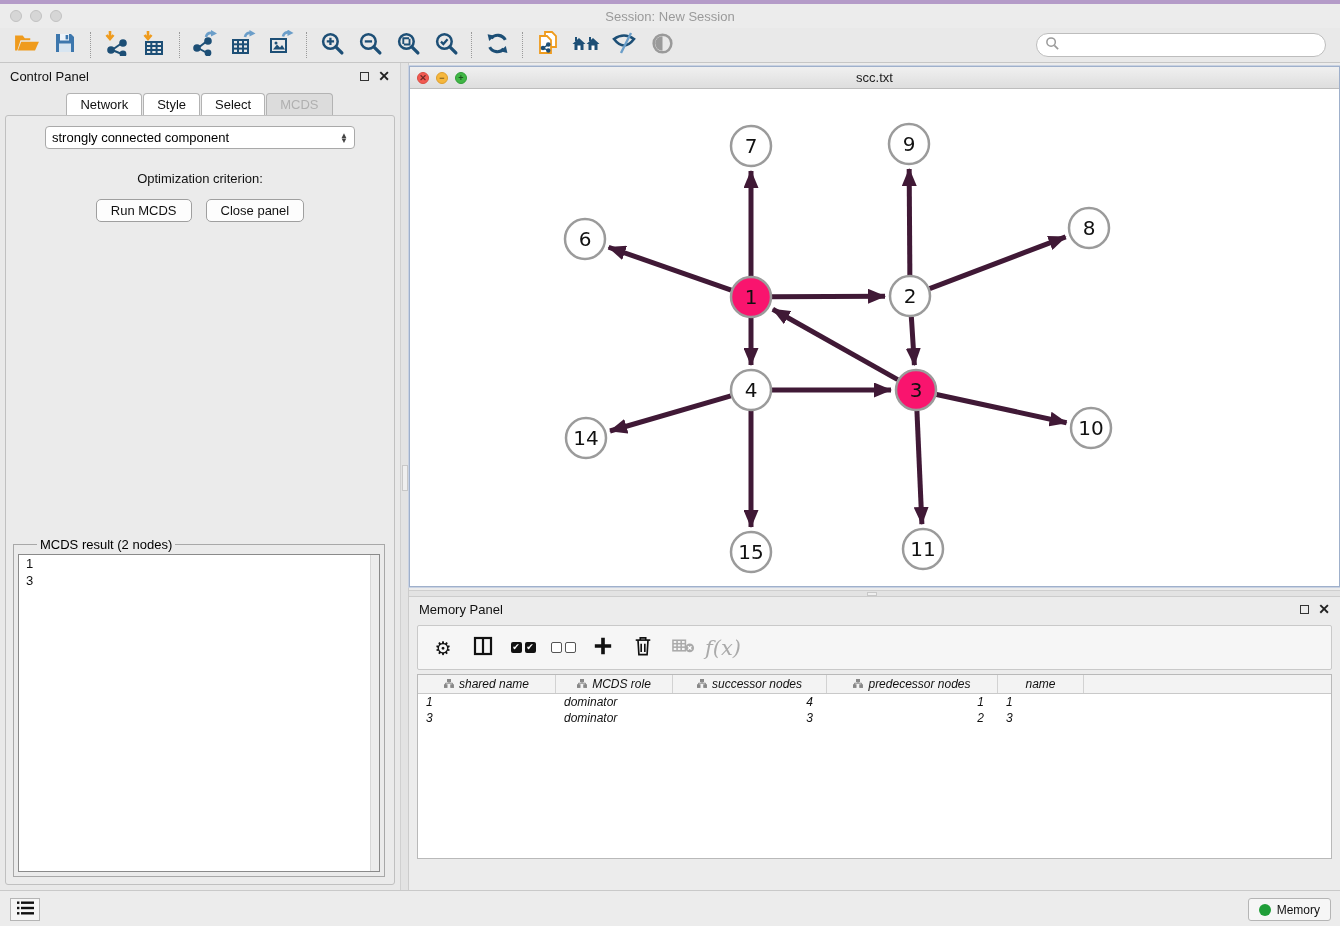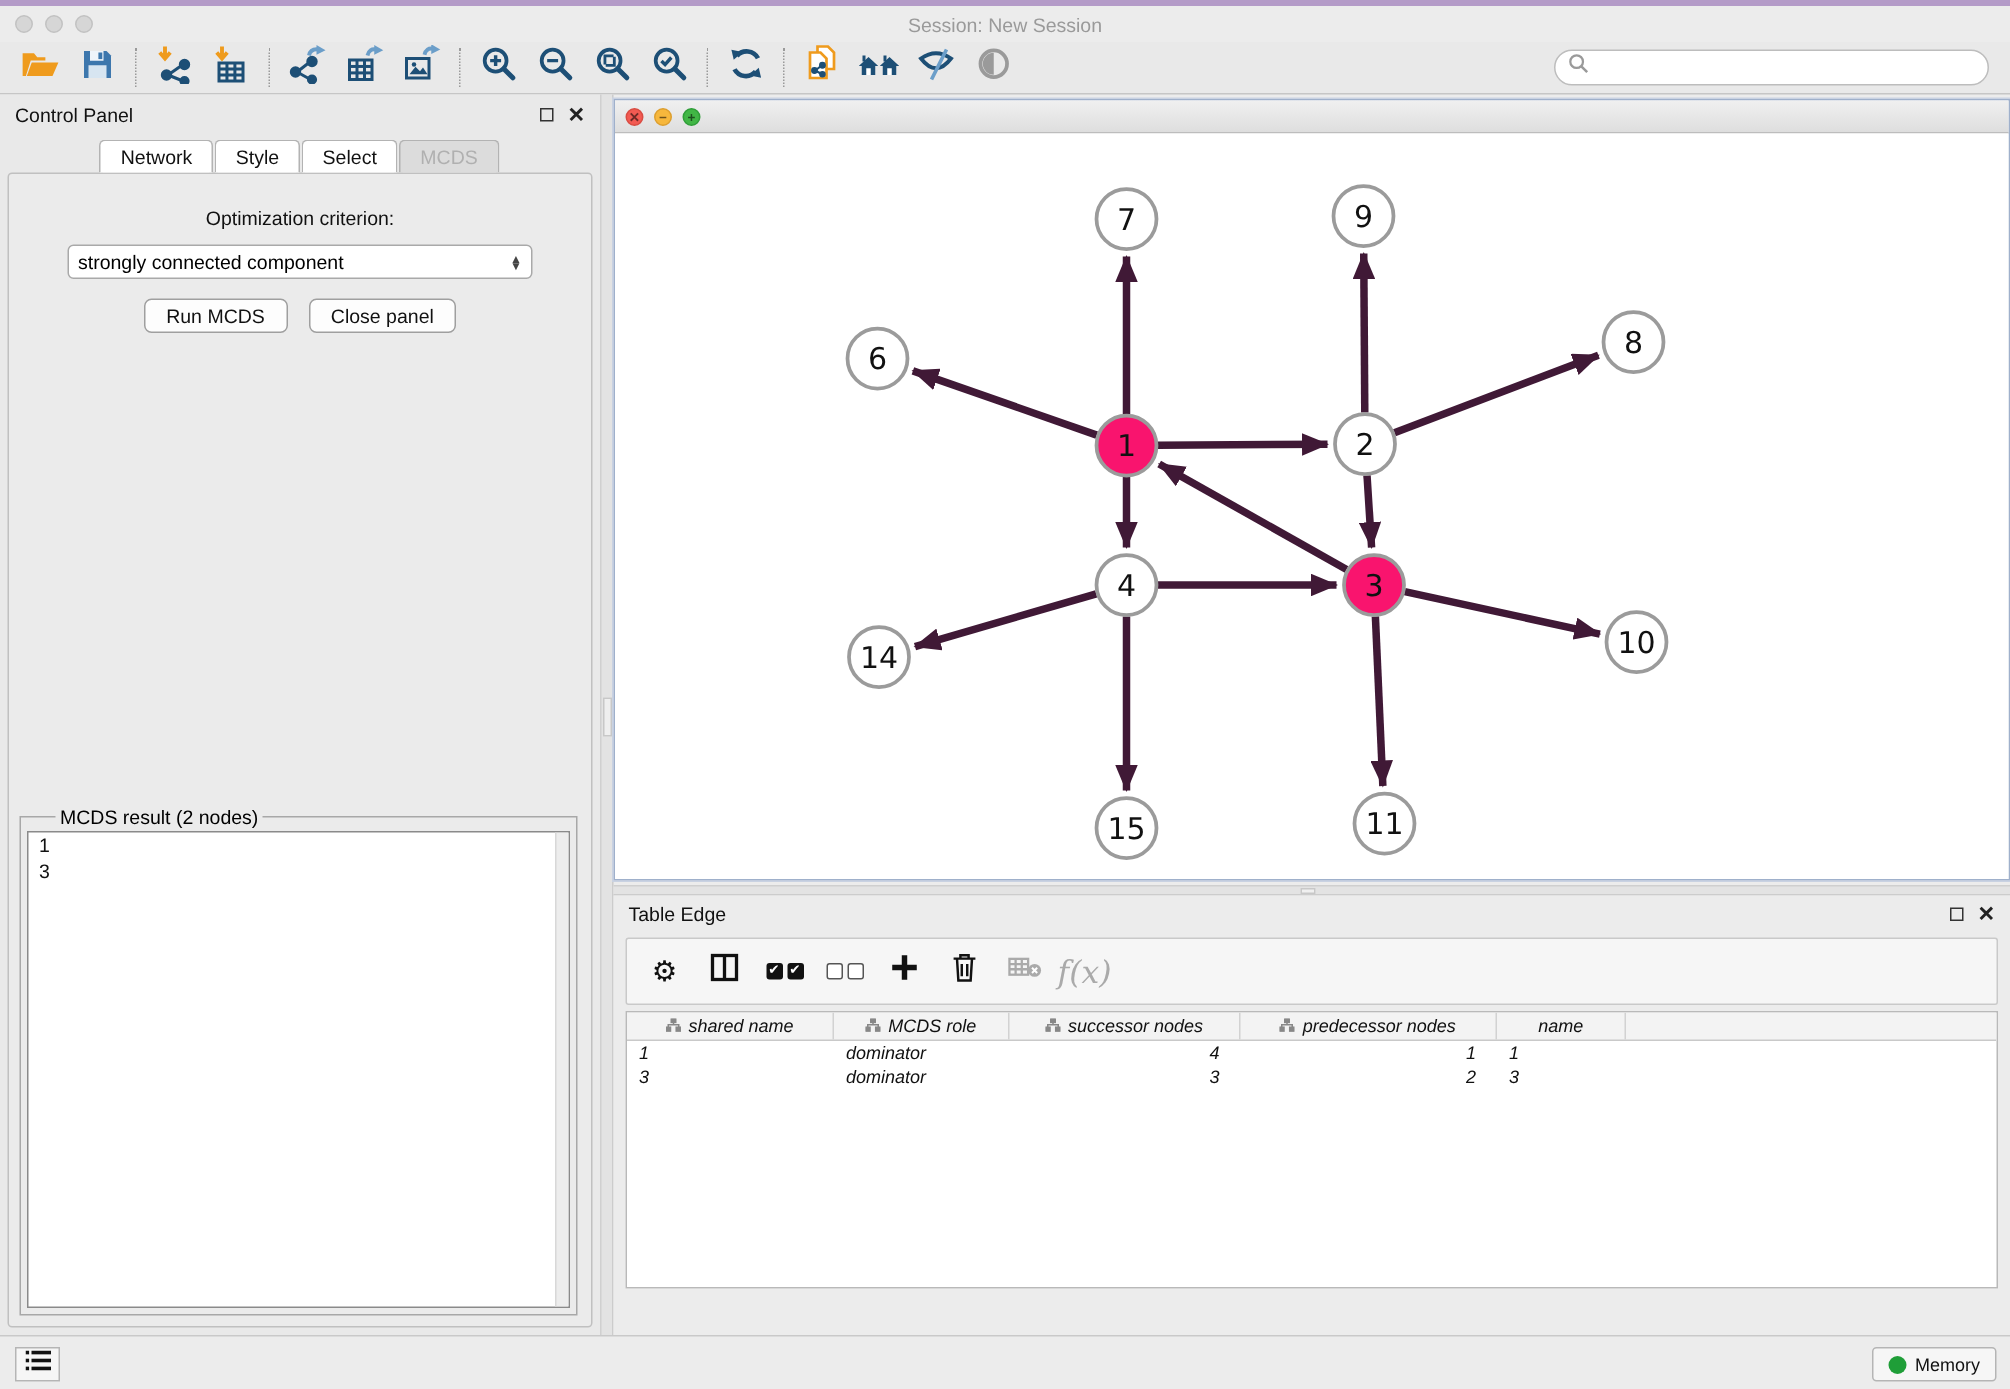--- a/index.html
+++ b/index.html
@@ -282,28 +282,28 @@
         <span class="close-icon">✕</span>
       </span>
     </div>
     <div id="cp-tabs">
         <span class="tab">Network</span>
         <span class="tab">Style</span>
         <span class="tab">Select</span>
         <span class="tab selected">MCDS</span>
       </div>
     <div id="cp-body">
-      <div id="opt-label">Optimization criterion:</div>
       <div id="criterion-select">
         <span>strongly connected component</span>
         <span class="stepper">
             <span>▲</span>
             <span>▼</span>
           </span>
       </div>
+      <div id="opt-label">Optimization criterion:</div>
       <div id="cp-buttons">
         <span class="btn">Run MCDS</span>
         <span class="btn">Close panel</span>
       </div>
       <div id="result-fieldset">
         <span id="result-legend">MCDS result (2 nodes)</span>
         <div id="result-box">
           <div id="result-items">
               <div class="result-item">1</div>
               <div class="result-item">3</div>
@@ -319,20 +319,21 @@
     </div>
 
   <div id="right-area">
     <div id="net-window">
       <div id="net-titlebar">
         <span class="tl">
           <span class="traffic t-red">✕</span>
           <span class="traffic t-yellow">−</span>
           <span class="traffic t-green">+</span>
         </span>
+        <span id="net-title">scc.txt</span>
       </div>
       <div id="graph-canvas">
         <svg id="graph-svg">
             <defs>
               <marker id="arrow" markerUnits="strokeWidth" markerWidth="3.6" markerHeight="3" refX="3.4" refY="1.5" orient="auto">
                 <path d="M0,0 L3.6,1.5 L0,3 z" fill="#401936"></path>
               </marker>
             </defs>
             <line x1="341" y1="187" x2="341" y2="82" stroke="#401936" stroke-width="5" marker-end="url(#arrow)"></line>
             <line x1="321.1752536154717" y1="201.07328138371903" x2="198.60088855300984" y2="158.24609359081066" stroke="#401936" stroke-width="5" marker-end="url(#arrow)"></line>
@@ -374,21 +375,21 @@
           </svg>
       </div>
     </div>
 
     <div id="h-splitter">
         <div id="h-grip"></div>
       </div>
 
     <div id="table-panel">
       <div id="tp-header">
-        <span id="tp-title">Table Edge</span>
+        <span id="tp-title">Memory Panel</span>
         <span class="panel-winbtns">
           <span class="float-icon"></span>
           <span class="close-icon">✕</span>
         </span>
       </div>
       <div id="tp-toolbar">
         <span class="tpbtn">
             <span class="gear-glyph">⚙</span>
           </span>
         <span class="tpbtn">

